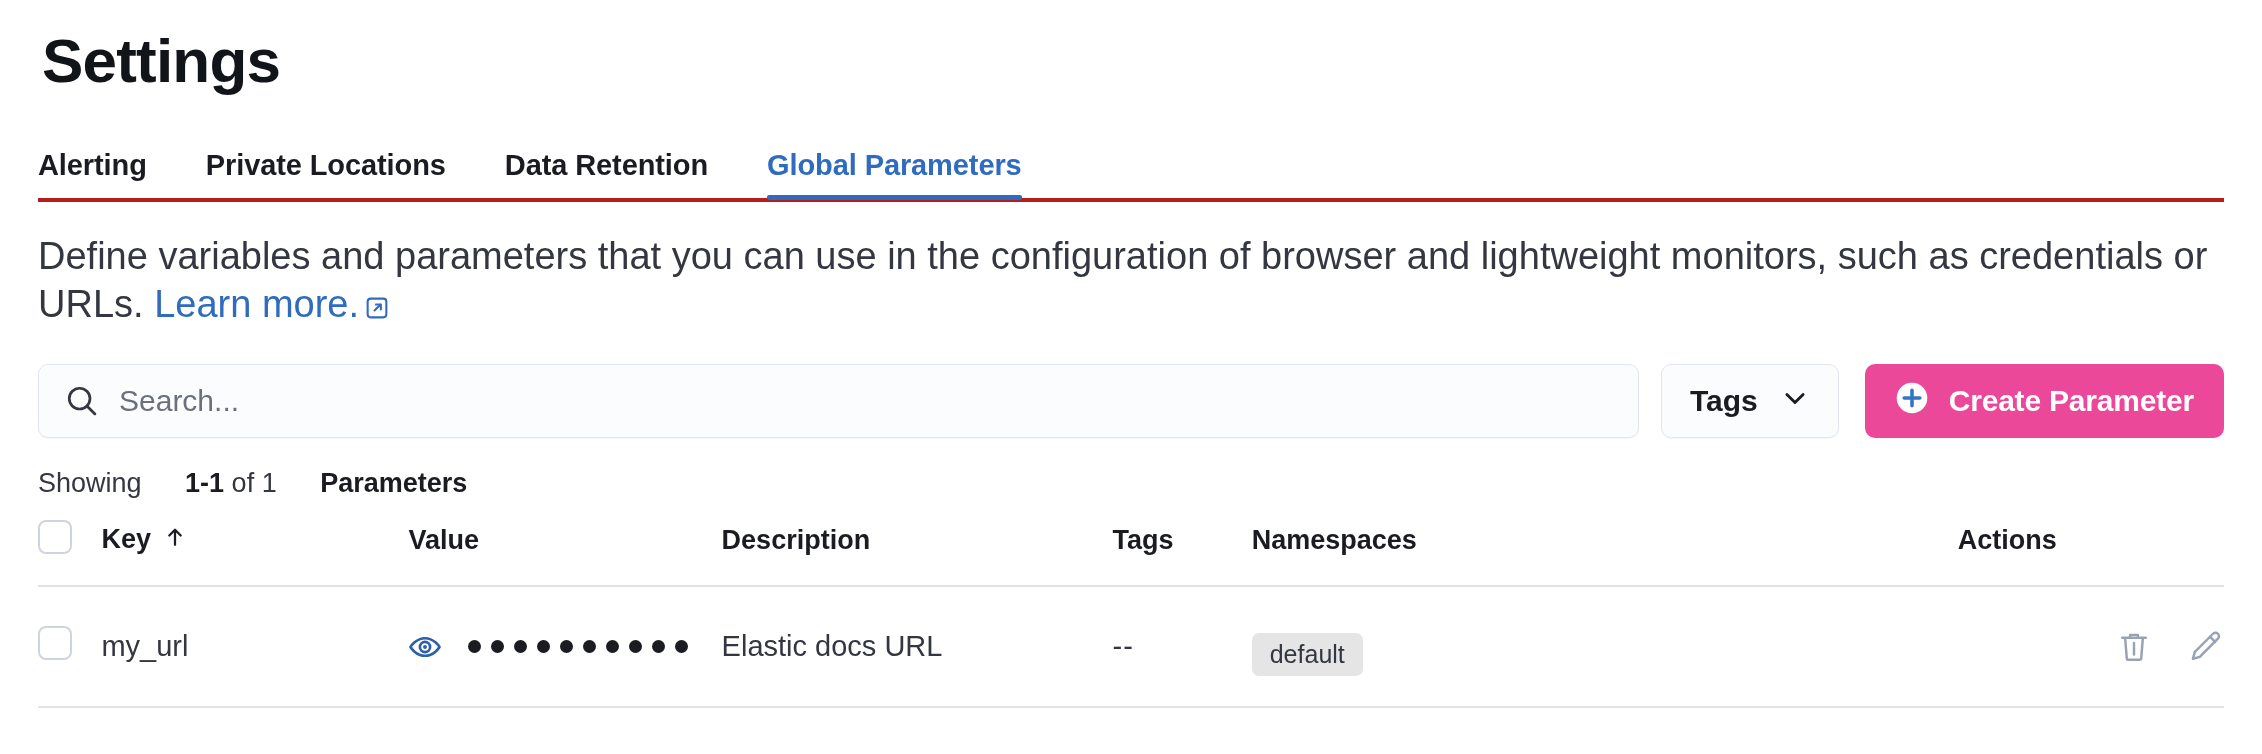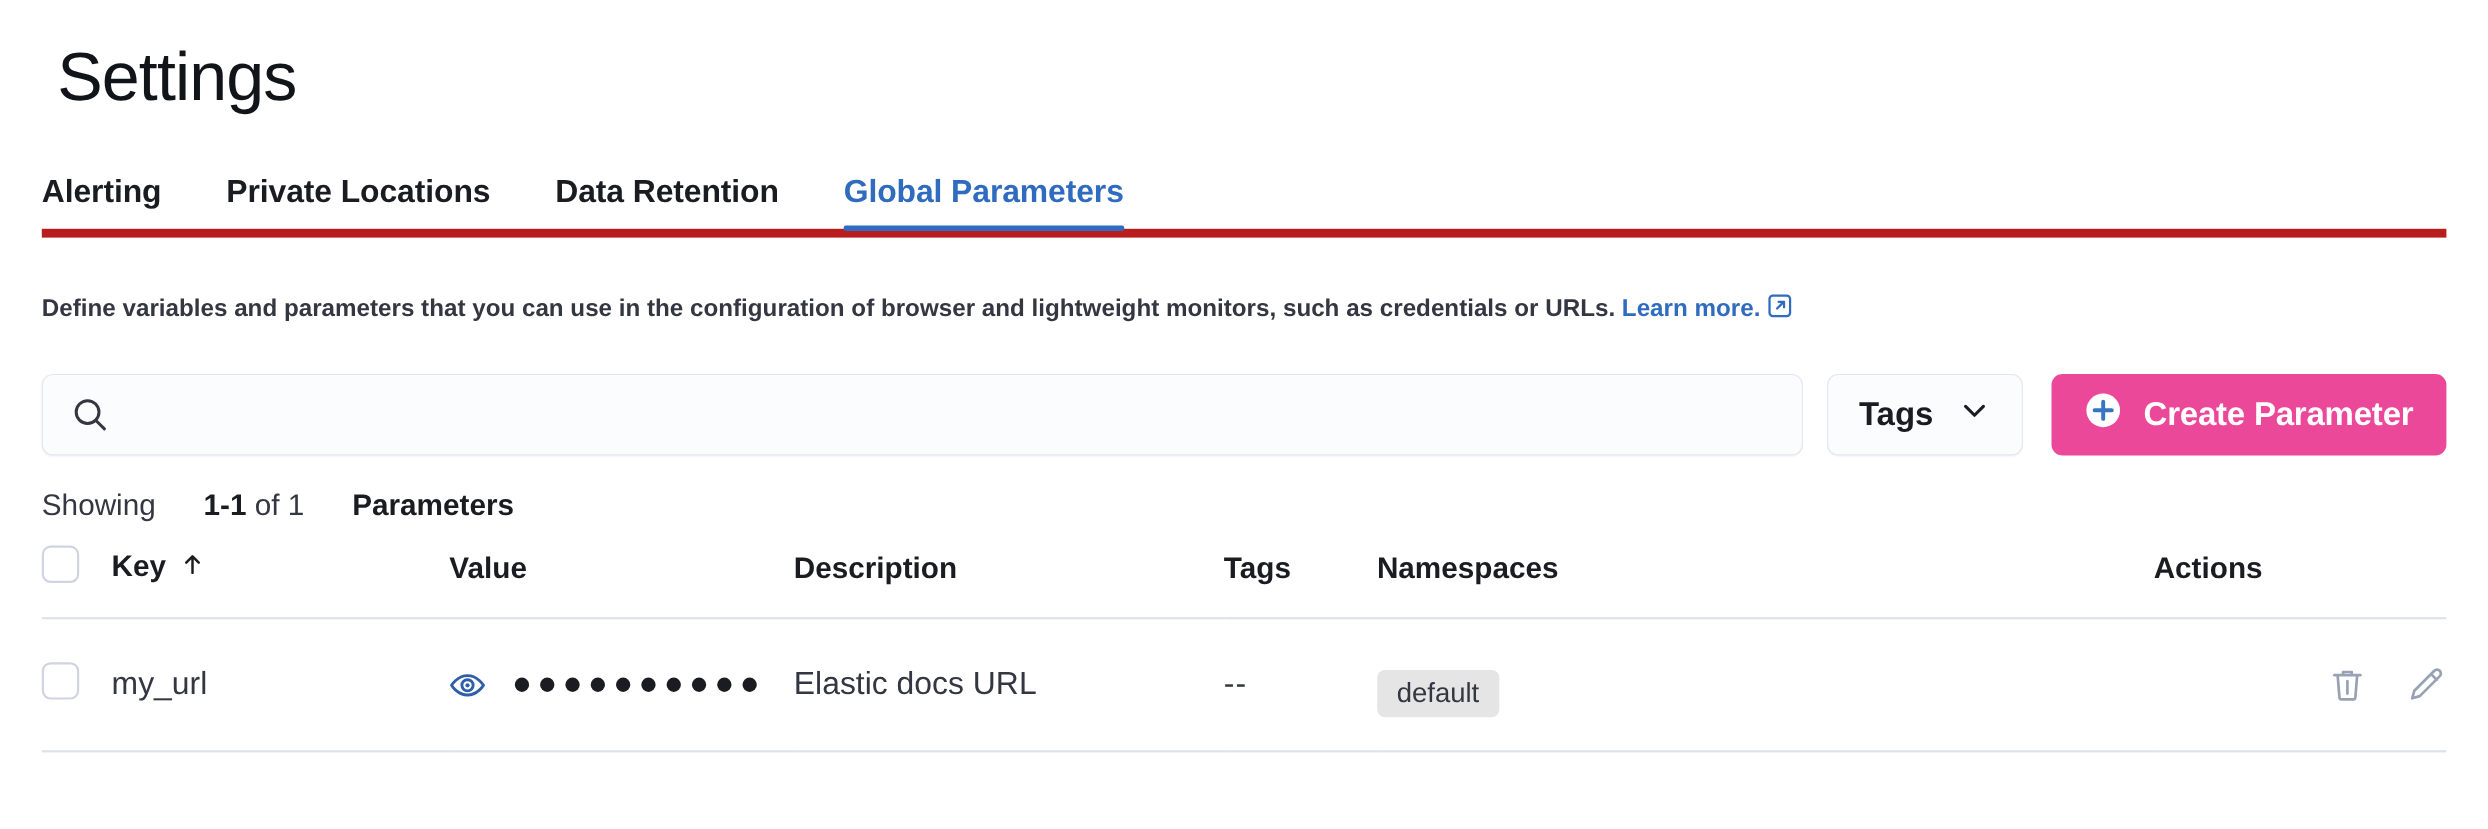--- a/index.html
+++ b/index.html
@@ -20,34 +20,34 @@
     width: 2262px;
     height: 754px;
     box-sizing: border-box;
     padding: 0 38px;
   }
 
   
   .page-title {
     font-size: 62px;
     line-height: 62px;
-    font-weight: 400;
+    font-weight: 700;
     letter-spacing: -0.8px;
     color: #111418;
-    margin: 14px;
+    margin: 4px;
     padding-top: 26px;
   }
 
   
   .tabs {
     display: flex;
     align-items: flex-end;
     gap: 0;
     margin-top: 44px;
-    border-bottom: 8px solid #b91c1c;
+    border-bottom: 4px solid #b91c1c;
     height: 62px;
   }
   .tab {
     position: relative;
     font-size: 29px;
     font-weight: 700;
     color: #1a1c21;
     padding: 0 0 16px 0;
     margin-right: 59px;
     cursor: pointer;
@@ -60,26 +60,26 @@
     content: "";
     position: absolute;
     left: 0; right: 0; bottom: -2px;
     height: 5px;
     background: #2f6bbf;
     border-radius: 2px;
   }
 
   
   .description {
-    margin-top: 40px;
-    font-size: 22px;
+    margin-top: 30px;
+    font-size: 38px;
     line-height: 48px;
     color: #343741;
     max-width: 2190px;
-    font-weight: 700;
+    font-weight: 400;
   }
   .description .link {
     color: #2f6bbf;
     cursor: pointer;
     text-decoration: none;
   }
   .ext-icon {
     display: inline-block;
     vertical-align: -2px;
     margin-left: 7px;
@@ -268,20 +268,21 @@
 
   <div class="controls">
 
     <div class="search-box">
       <span class="sicon">
         <svg width="34" height="34" viewBox="0 0 20 20" fill="none">
           <circle cx="8.6" cy="8.6" r="6.1" stroke="#343741" stroke-width="1.6"></circle>
           <path d="M13.2 13.2L17.6 17.6" stroke="#343741" stroke-width="1.6" stroke-linecap="round"></path>
         </svg>
       </span>
+      <input class="search-input" type="text" placeholder="Search..." style="">
     </div>
 
     <div class="tags-button">
       <span>Tags</span>
       <span>
         <svg width="30" height="30" viewBox="0 0 20 20" fill="none">
           <path d="M4.6 7.6L10 13L15.4 7.6" stroke="#1a1c21" stroke-width="1.9" stroke-linecap="round" stroke-linejoin="round"></path>
         </svg>
       </span>
     </div>

